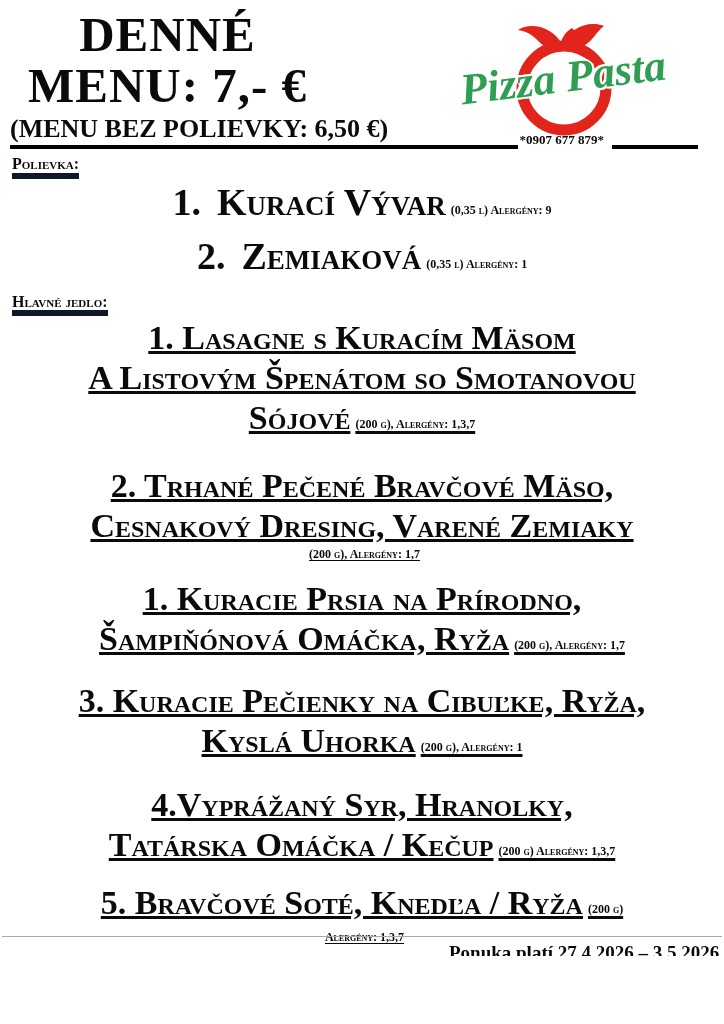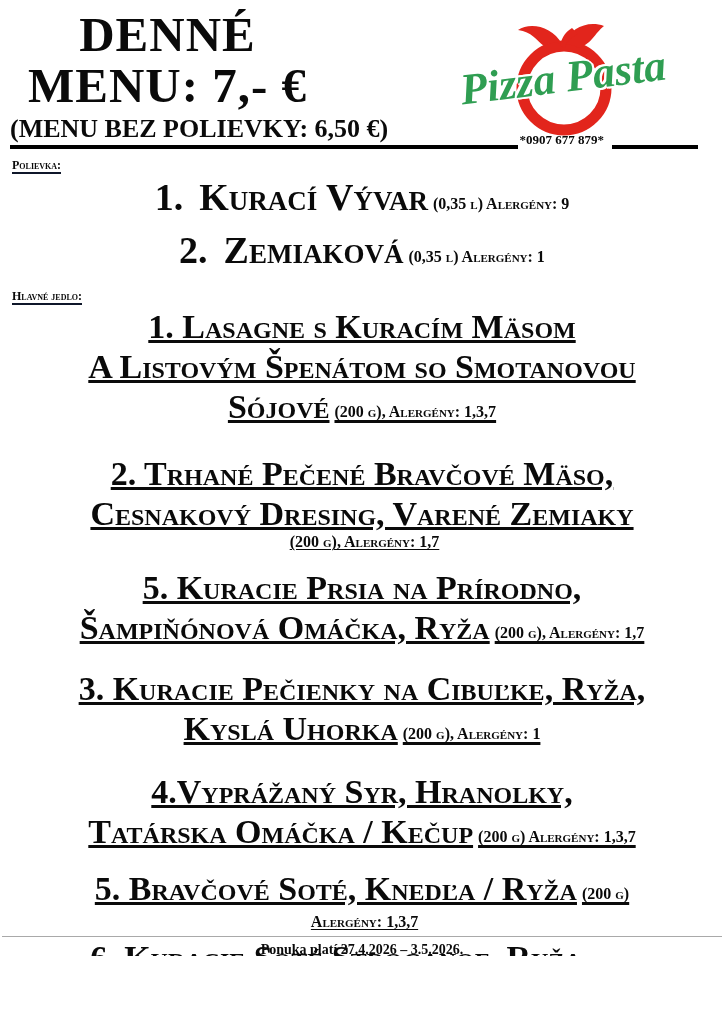--- a/index.html
+++ b/index.html
@@ -18,35 +18,35 @@
   .phone{font-weight:bold;font-size:13px;margin:0 8px 1px 2px;white-space:nowrap;}
   
   .logo{position:absolute;top:16px;left:412px;width:302px;height:122px;}
   .logo svg{position:absolute;top:0;left:0;}
   .logo-text{position:absolute;top:40px;left:0;width:302px;text-align:center;
     font-style:italic;font-weight:bold;font-size:44px;line-height:1;color:#2f9e52;
     transform:rotate(-7deg);
     text-shadow:2px 0 0 #fff,-2px 0 0 #fff,0 2px 0 #fff,0 -2px 0 #fff,2px 2px 0 #fff,-2px -2px 0 #fff;}
   
   .section-label{margin:6px 0 0 12px;}
-  .section-label span{display:inline-block;font-weight:bold;font-size:12px;
-    font-variant:small-caps;border-bottom:2px solid #0f172a;line-height:1.1;}
+  .section-label span{display:inline-block;font-weight:bold;font-size:16px;
+    font-variant:small-caps;border-bottom:6px solid #0f172a;line-height:1.1;}
   .menu-line,.dish .line{text-align:center;font-weight:bold;font-variant:small-caps;}
   .soup{font-size:38px;line-height:46px;}
   .soup .num{margin-right:16px;}
   .dish{margin-top:18px;text-decoration:underline;}
   .dish .line{font-size:34px;line-height:40px;}
-  .sm{font-size:16px;letter-spacing:0;vertical-align:1px;margin-left:5px;white-space:nowrap;}
+  .sm{font-size:12px;letter-spacing:0;vertical-align:1px;margin-left:5px;white-space:nowrap;}
   .line.small-only{font-size:12px;line-height:16px;}
   .d0{margin-top:2px}.d1{margin-top:22px}.d2{margin-top:16px}.d3{margin-top:16px}
   .d4{}.d5{margin-top:12px}.d6{margin-top:6px}
   
   .footer{position:absolute;left:0;right:0;top:936px;}
   .footer-rule{border-top:1px solid #a9a9a9;margin:0 2px;}
-  .validity{text-align:center;font-weight:bold;font-size:14px;margin-top:5px;}
+  .validity{text-align:right;font-weight:bold;font-size:19px;margin-top:5px;}
   .allergen-row{display:flex;justify-content:center;align-items:flex-start;margin-top:2px;}
   .allergen{width:45px;text-align:center;}
   .allergen .anum{font-size:6px;color:#333;line-height:7px;}
   .acircle{width:30px;height:33px;margin:0 auto;border:1px dashed #999;border-radius:50%;
     display:flex;align-items:center;justify-content:center;}
   .acircle svg{display:block;}
   .alabel{font-size:5px;color:#444;line-height:6px;margin-top:1px;font-family:"Liberation Sans",sans-serif;}
   .asub{font-size:4px;color:#777;line-height:5px;font-family:"Liberation Sans",sans-serif;}
 </style>
 </head>
@@ -97,21 +97,21 @@
     <div class="line"><span>Sójové</span><span class="sm">(200 g), Alergény: 1,3,7</span></div>
   </div>
 
   <div class="dish d1">
     <div class="line"><span>2. Trhané Pečené Bravčové Mäso,</span></div>
     <div class="line"><span>Cesnakový Dresing, Varené Zemiaky</span></div>
     <div class="line small-only"><span class="sm">(200 g), Alergény: 1,7</span></div>
   </div>
 
   <div class="dish d2">
-    <div class="line"><span>5. Kuracie Prsia na Prírodno,</span></div>
+    <div class="line"><span>1. Kuracie Prsia na Prírodno,</span></div>
     <div class="line"><span>Šampiňónová Omáčka, Ryža</span><span class="sm">(200 g), Alergény: 1,7</span></div>
   </div>
 
   <div class="dish d3">
     <div class="line"><span>3. Kuracie Pečienky na Cibuľke, Ryža,</span></div>
     <div class="line"><span>Kyslá Uhorka</span><span class="sm">(200 g), Alergény: 1</span></div>
   </div>
 
   <div class="dish d4">
     <div class="line"><span>4.Vyprážaný Syr, Hranolky,</span></div>

